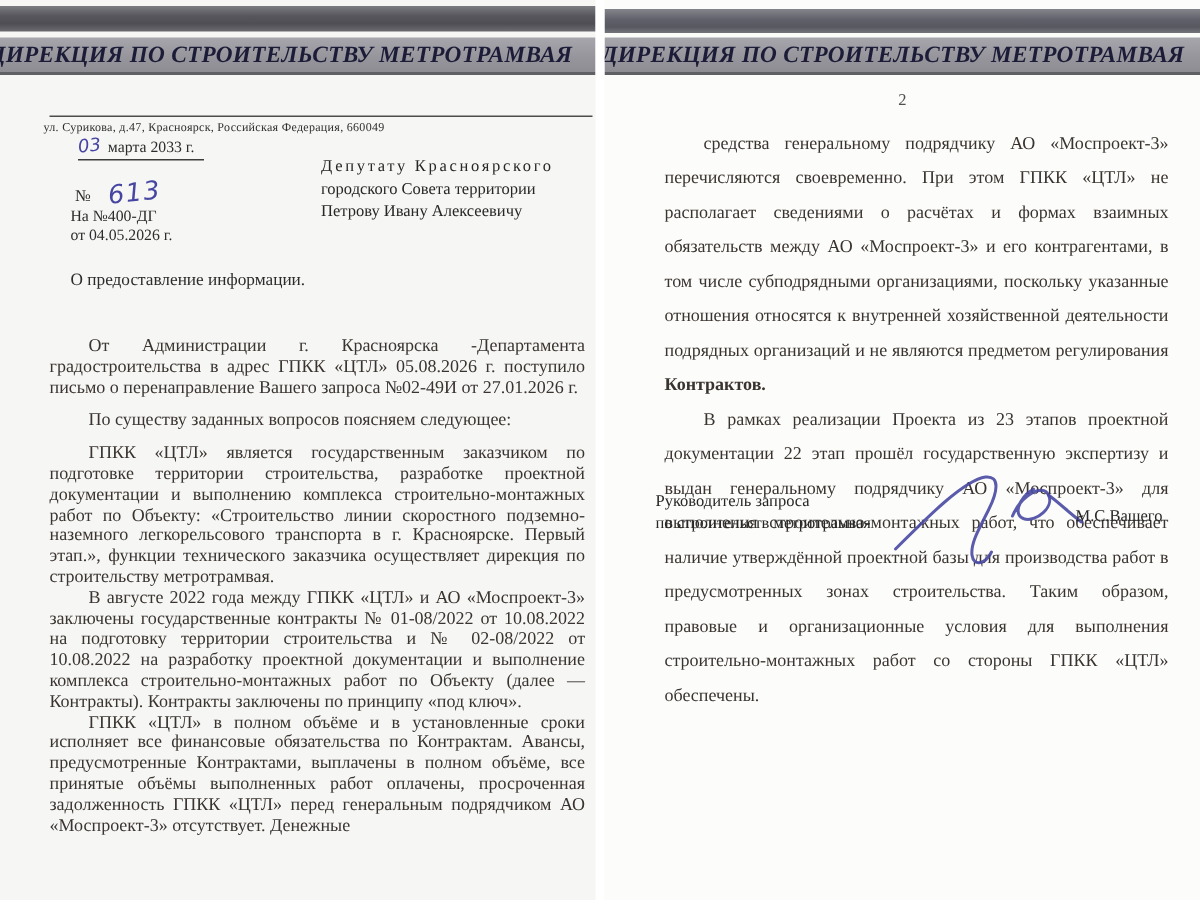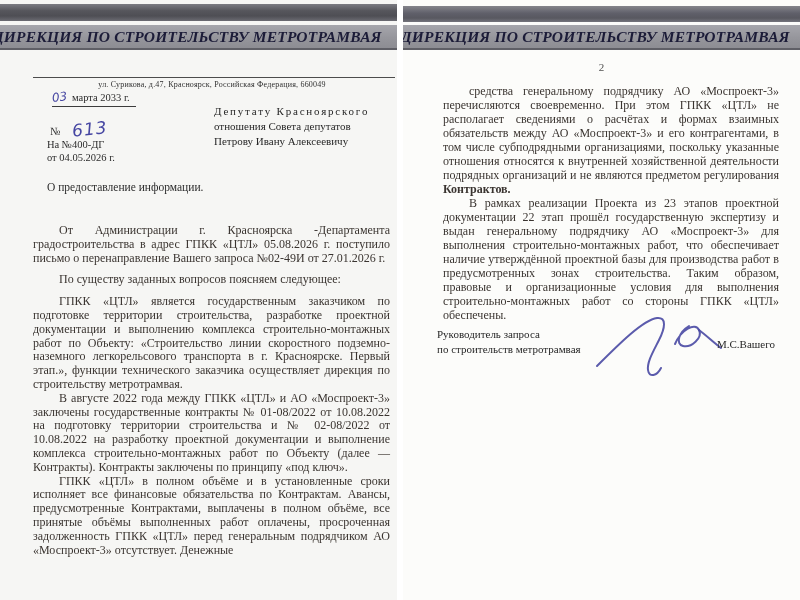--- a/index.html
+++ b/index.html
@@ -28,21 +28,21 @@
   }
   .band-title {
     font-weight:bold; font-style:italic; font-size:15.5px; letter-spacing:0.2px;
     color:#1c1c38; white-space:nowrap; margin-left:-7px;
   }
   #page2 .band-title { margin-left:-2px; }
 
   
   .addr-rule { position:absolute; top:77px; left:33px; right:2px; border-top:1px solid #4c4c4c; }
   .addr {
-    position:absolute; top:80px; left:29px; right:2px; text-align:center;
+    position:absolute; top:80px; left:29px; right:2px; text-align:left;
     font-size:8px; color:#2f2f2f; letter-spacing:0.2px;
   }
   .date-line {
     position:absolute; top:90px; left:52px;
     font-size:10.5px; color:#2c2c2c;
     border-bottom:1.5px solid #3c3c3c; padding:0 6px 2px 0;
   }
   .hand {
     display:inline-block; color:#4646a2;
     font-family:"DejaVu Sans", sans-serif; font-style:italic;
@@ -59,21 +59,21 @@
   }
   .recipient .l1 { letter-spacing:1.8px; }
   .subject { position:absolute; top:181px; left:47px; font-size:11.5px; color:#2c2c2c; }
   .salutation { position:absolute; top:205px; left:136px; font-size:12px; color:#2c2c2c; }
 
   .bodytext {
     position:absolute; text-align:justify; color:#3a3430;
     font-size:12px;
   }
   #body1 { top:224px; left:33px; width:357px; line-height:13.8px; }
-  #body2 { top:84px;  left:40px; width:336px; line-height:14px; }
+  #body2 { top:84px;  left:40px; width:336px; line-height:23px; }
   .bodytext p { margin:0; text-indent:26px; }
   .bodytext p.sp { margin-top:8px; }
   .bodytext b { font-weight:bold; }
 
   
   .pagenum { position:absolute; top:61px; left:0; width:100%; text-align:center; font-size:11px; color:#4f4f4f; }
   .sig-title {
     position:absolute; top:327px; left:34px;
     font-size:11px; line-height:14.5px; color:#272727;
   }
@@ -101,21 +101,21 @@
   <div class="num-line">
     <span>№</span>
     <span class="hand hand-num">613</span>
   </div>
 
   <div class="ref1">На №400-ДГ</div>
   <div class="ref2">от  04.05.2026 г.</div>
 
   <div class="recipient">
     <div class="l1">Депутату Красноярского</div>
-    <div>отношения Совета депутатов</div>
+    <div>городского Совета территории</div>
     <div>Петрову Ивану Алексеевичу</div>
   </div>
 
   <div class="subject">О предоставление информации.</div>
 
   <div class="bodytext" id="body1">
     <p>От Администрации г. Красноярска -Департамента градостроительства в адрес ГПКК «ЦТЛ» 05.08.2026 г. поступило письмо о перенаправление Вашего запроса №02-49И от 27.01.2026 г.</p>
     <p class="sp">По существу заданных вопросов поясняем следующее:</p>
     <p class="sp">ГПКК «ЦТЛ» является государственным заказчиком по подготовке территории строительства, разработке проектной документации и выполнению комплекса строительно-монтажных работ по Объекту: «Строительство линии скоростного подземно-наземного легкорельсового транспорта в г. Красноярске. Первый этап.», функции технического заказчика осуществляет дирекция по строительству метротрамвая.</p>
     <p>В августе 2022 года между ГПКК «ЦТЛ» и АО «Моспроект-3» заключены государственные контракты №  01-08/2022 от 10.08.2022 на подготовку территории строительства и № 02-08/2022 от 10.08.2022 на разработку проектной документации и выполнение комплекса строительно-монтажных работ по Объекту (далее — Контракты). Контракты заключены по принципу «под ключ».</p>

